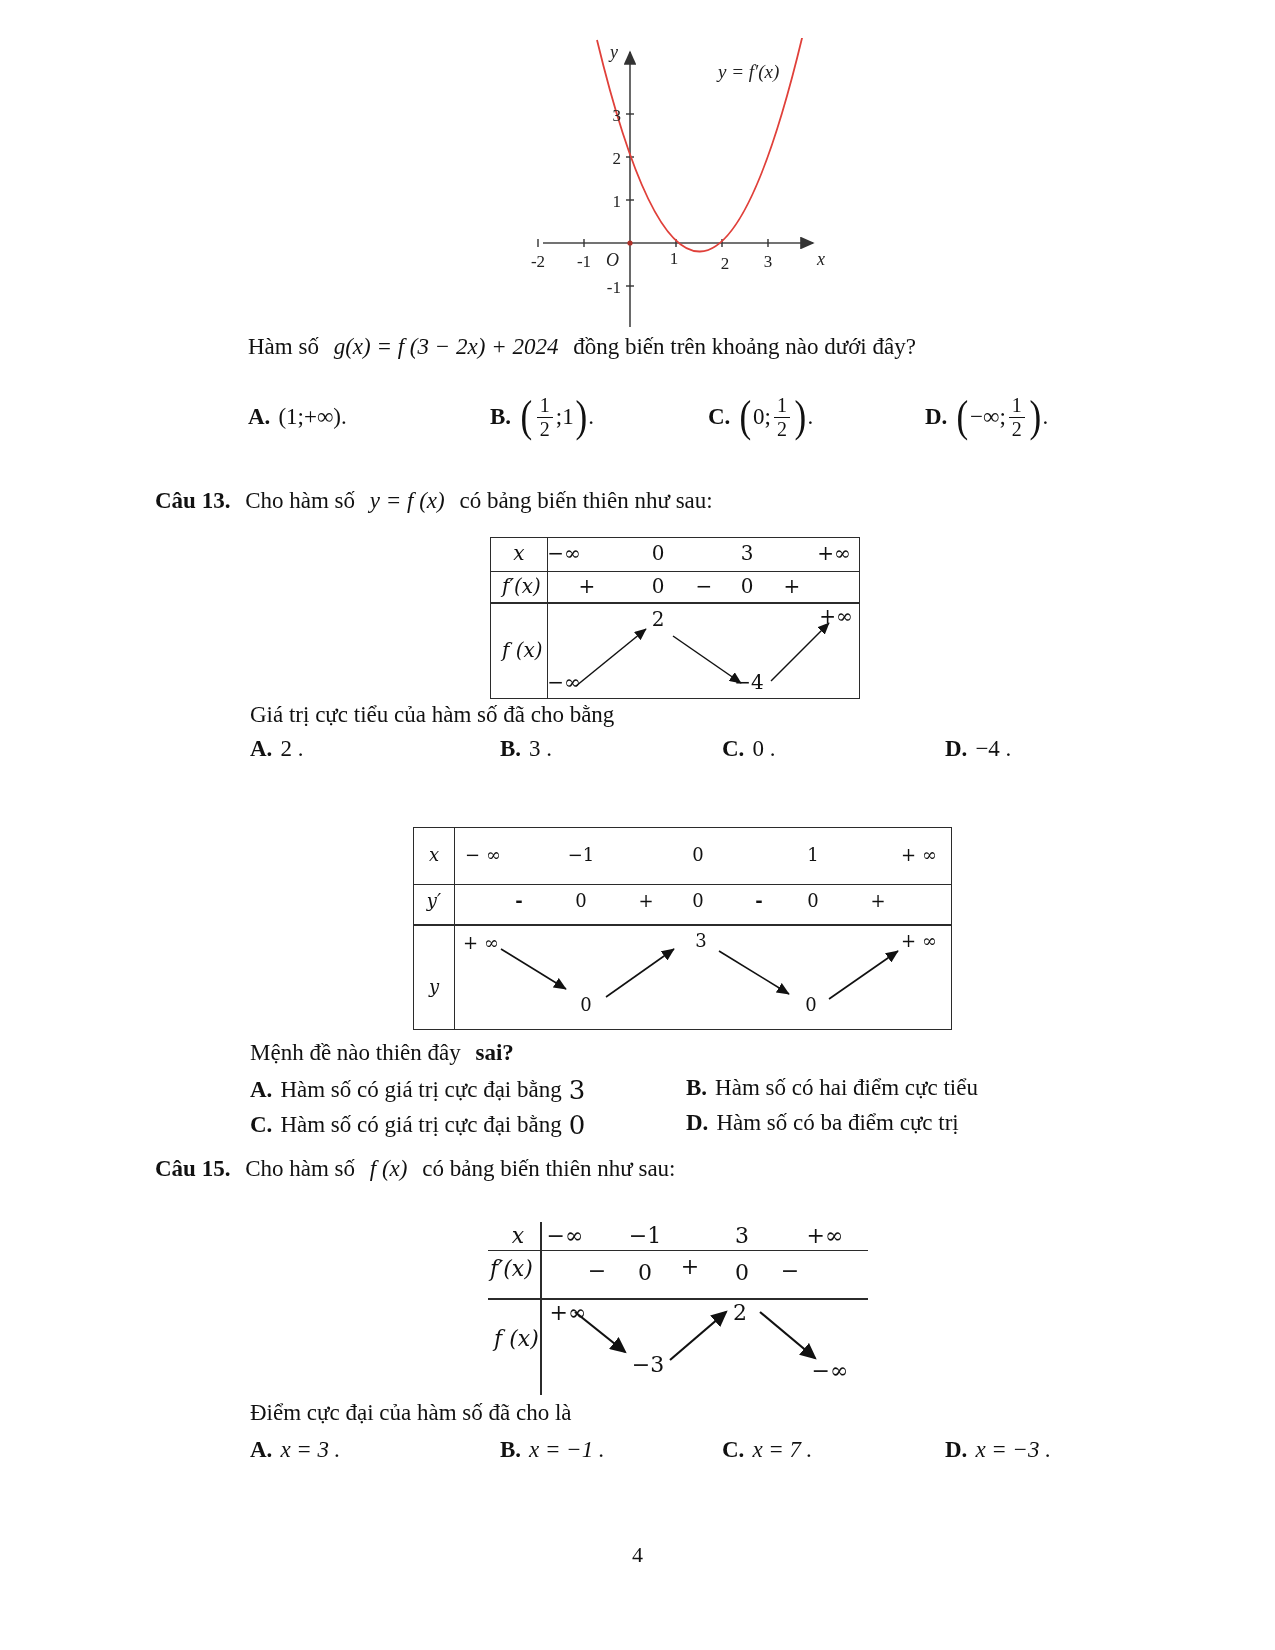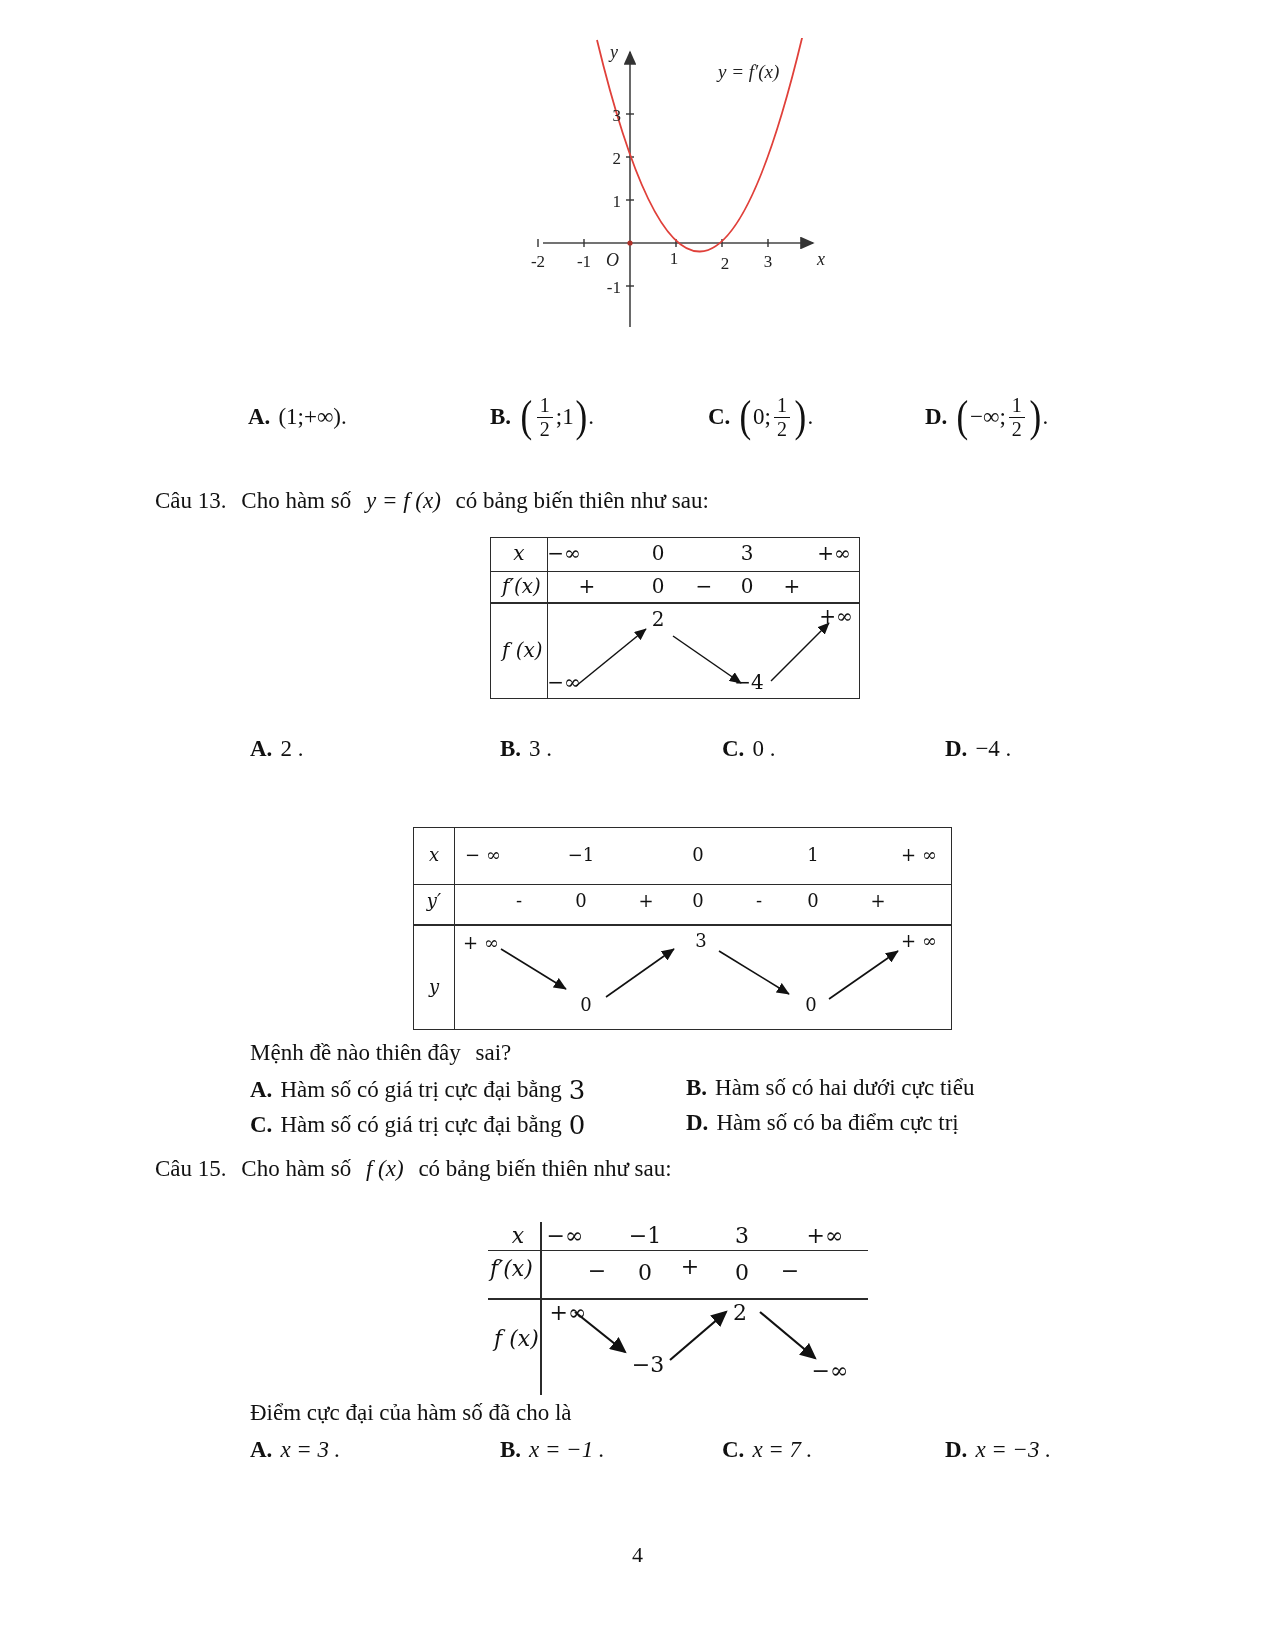--- a/index.html
+++ b/index.html
@@ -1,20 +1,20 @@
 <!DOCTYPE html>
 <html><head>
 <meta charset="utf-8">
 <style>
   body {margin:0; background:#ffffff;}
   .page {position:relative; width:1275px; height:1650px; background:#fff;
          font-family:"Liberation Serif", serif; color:#111; overflow:hidden;}
   .abs {position:absolute;}
   .t {font-size:23px; white-space:nowrap;}
-  .b {font-weight:normal;}
+  .b {font-weight:bold;}
   .i {font-style:italic;}
   .gap {margin-right:9px;}
   .opt {position:absolute; display:flex; align-items:center; white-space:nowrap; font-size:23px;}
   .ol {font-weight:bold; margin-right:8px;}
   .bigp {font-size:44px; line-height:0.8; font-weight:400; transform:scaleX(.8);}
   .frac {display:inline-flex; flex-direction:column; align-items:center; line-height:1.12; font-size:20px; margin:0 3px;}
   .frac .den {border-top:1.4px solid #111; padding:0 3px;}
   .endnum {font-size:26px; margin-left:7px; font-family:"DejaVu Serif", serif;}
   .vt {position:absolute; font-family:"DejaVu Serif", serif; color:#111;}
   .vt13 {left:490px; top:537px; width:368px; height:160px; border:1.5px solid #2b2b2b; font-size:20px;}
@@ -60,20 +60,25 @@
     <text x="156" y="226" font-size="17" text-anchor="middle">1</text>
     <text x="207" y="231" font-size="17" text-anchor="middle">2</text>
     <text x="250" y="229" font-size="17" text-anchor="middle">3</text>
     <text x="103" y="83" font-size="17" text-anchor="end">3</text>
     <text x="103" y="126" font-size="17" text-anchor="end">2</text>
     <text x="103" y="169" font-size="17" text-anchor="end">1</text>
     <text x="103" y="255" font-size="17" text-anchor="end">-1</text>
     <text x="200" y="40" font-size="19" font-style="italic">y = f′(x)</text>
   </svg>
 
+  <div class="abs t" style="left:248px; top:334px;">
+    <span class="gap">Hàm số</span>
+    <span class="i gap">g(x) = f (3 − 2x) + 2024</span>
+    <span>đồng biến trên khoảng nào dưới đây?</span>
+  </div>
 
   <div class="opt" style="left:248px; top:386px; height:62px;">
     <span class="ol">A.</span>
     <span>(1;+∞)</span>
     <span>.</span>
   </div>
   <div class="opt" style="left:490px; top:386px; height:62px;">
     <span class="ol">B.</span>
     <span class="bigp">(</span>
     <span class="frac">
@@ -139,20 +144,21 @@
           <marker id="ar13" markerWidth="9" markerHeight="7" refX="7.5" refY="3.5" orient="auto">
             <path d="M0,0 L8,3.5 L0,7 z" fill="#111"></path>
           </marker>
         </defs>
       <line x1="29" y1="83" x2="99" y2="26" stroke="#111" stroke-width="1.5" marker-end="url(#ar13)"></line>
       <line x1="126" y1="33" x2="194" y2="80" stroke="#111" stroke-width="1.5" marker-end="url(#ar13)"></line>
       <line x1="224" y1="78" x2="282" y2="20" stroke="#111" stroke-width="1.5" marker-end="url(#ar13)"></line>
     </svg>
   </div>
 
+  <div class="abs t" style="left:250px; top:702px;">Giá trị cực tiểu của hàm số đã cho bằng</div>
   <div class="opt" style="left:250px; top:736px;">
     <span class="ol">A.</span>
     <span>2 .</span>
   </div>
   <div class="opt" style="left:500px; top:736px;">
     <span class="ol">B.</span>
     <span>3 .</span>
   </div>
   <div class="opt" style="left:722px; top:736px;">
     <span class="ol">C.</span>
@@ -205,21 +211,21 @@
     <span class="gap">Mệnh đề nào thiên đây</span>
     <span class="b">sai?</span>
   </div>
   <div class="opt" style="left:250px; top:1075px;">
     <span class="ol">A.</span>
     <span>Hàm số có giá trị cực đại bằng</span>
     <span class="endnum">3</span>
   </div>
   <div class="opt" style="left:686px; top:1075px;">
     <span class="ol">B.</span>
-    <span>Hàm số có hai dưới cực tiểu</span>
+    <span>Hàm số có hai điểm cực tiểu</span>
   </div>
   <div class="opt" style="left:250px; top:1110px;">
     <span class="ol">C.</span>
     <span>Hàm số có giá trị cực đại bằng</span>
     <span class="endnum">0</span>
   </div>
   <div class="opt" style="left:686px; top:1110px;">
     <span class="ol">D.</span>
     <span>Hàm số có ba điểm cực trị</span>
   </div>

